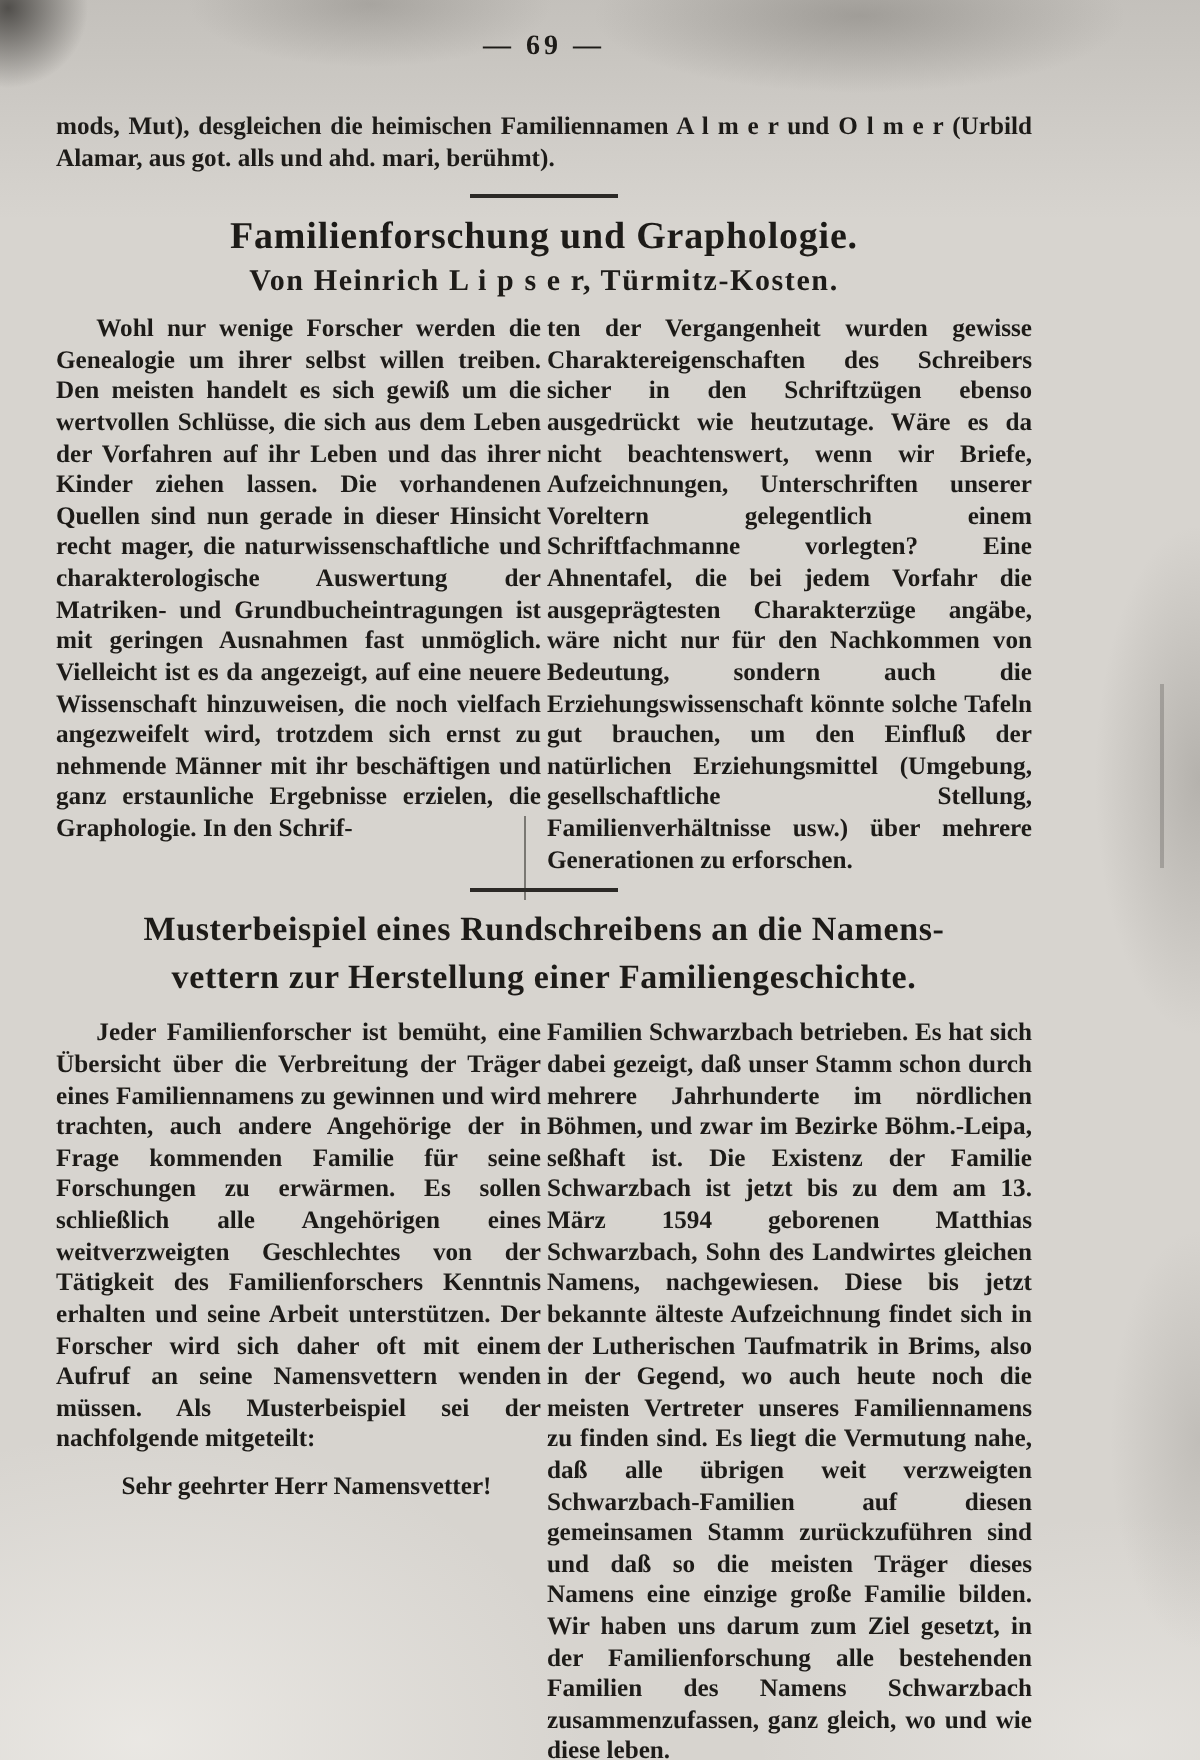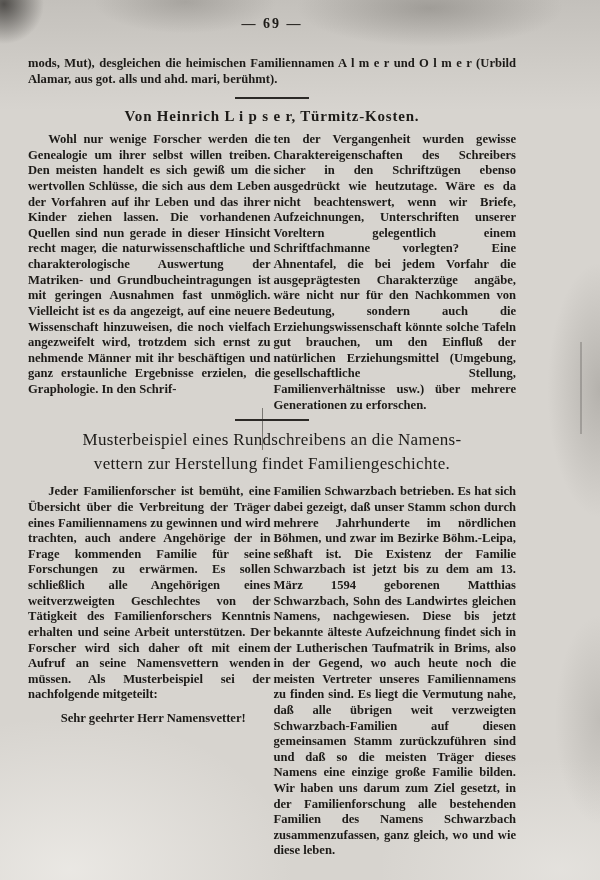--- a/index.html
+++ b/index.html
@@ -63,21 +63,21 @@
     text-align: center;
     font-size: 15px;
     font-weight: bold;
     letter-spacing: 0.8px;
     margin-bottom: 7px;
   }
   h2 {
     margin: 2px 0 8px 0;
     text-align: center;
     font-size: 17px;
-    font-weight: normal;
+    font-weight: bold;
     line-height: 1.42;
     letter-spacing: 0.3px;
   }
   .salutation {
     margin: 8px 0 6px 0 !important;
     padding-left: 2.6em;
     text-align: center;
   }
   .para-space { margin-top: 2px !important; }
   
@@ -98,30 +98,31 @@
 <div class="page">
 
   <div class="pagenum">— 69 —</div>
 
   <div class="cols">
     <p class="col">mods, Mut), desgleichen die heimischen Familiennamen A l m e r  und  O l m e r  (Urbild Alamar, aus got. alls und ahd. mari, berühmt).</p>
   </div>
 
   <div class="divider"></div>
 
+  <h1>Familienforschung und Graphologie.</h1>
   <div class="byline">Von Heinrich L i p s e r, Türmitz-Kosten.</div>
 
   <div class="cols">
     <p class="col indent">Wohl nur wenige Forscher werden die Genealogie um ihrer selbst willen treiben. Den meisten handelt es sich gewiß um die wertvollen Schlüsse, die sich aus dem Leben der Vorfahren auf ihr Leben und das ihrer Kinder ziehen lassen. Die vorhandenen Quellen sind nun gerade in dieser Hinsicht recht mager, die naturwissenschaftliche und charakterologische Auswertung der Matriken- und Grundbucheintragungen ist mit geringen Ausnahmen fast unmöglich. Vielleicht ist es da angezeigt, auf eine neuere Wissenschaft hinzuweisen, die noch vielfach angezweifelt wird, trotzdem sich ernst zu nehmende Männer mit ihr beschäftigen und ganz erstaunliche Ergebnisse erzielen, die Graphologie. In den Schrif-</p>
     <p class="col">ten der Vergangenheit wurden gewisse Charaktereigenschaften des Schreibers sicher in den Schriftzügen ebenso ausgedrückt wie heutzutage. Wäre es da nicht beachtenswert, wenn wir Briefe, Aufzeichnungen, Unterschriften unserer Voreltern gelegentlich einem Schriftfachmanne vorlegten? Eine Ahnentafel, die bei jedem Vorfahr die ausgeprägtesten Charakterzüge angäbe, wäre nicht nur für den Nachkommen von Bedeutung, sondern auch die Erziehungswissenschaft könnte solche Tafeln gut brauchen, um den Einfluß der natürlichen Erziehungsmittel (Umgebung, gesellschaftliche Stellung, Familienverhältnisse usw.) über mehrere Generationen zu erforschen.</p>
   </div>
 
   <div class="divider second"></div>
 
-  <h2><span>Musterbeispiel eines Rundschreibens an die Namens-</span><br><span>vettern zur Herstellung findet Familiengeschichte.</span></h2>
+  <h2><span>Musterbeispiel eines Rundschreibens an die Namens-</span><br><span>vettern zur Herstellung einer Familiengeschichte.</span></h2>
 
   <div class="cols">
     <div class="col">
       <p class="indent">Jeder Familienforscher ist bemüht, eine Übersicht über die Verbreitung der Träger eines Familiennamens zu gewinnen und wird trachten, auch andere Angehörige der in Frage kommenden Familie für seine Forschungen zu erwärmen. Es sollen schließlich alle Angehörigen eines weitverzweigten Geschlechtes von der Tätigkeit des Familienforschers Kenntnis erhalten und seine Arbeit unterstützen. Der Forscher wird sich daher oft mit einem Aufruf an seine Namensvettern wenden müssen. Als Musterbeispiel sei der nachfolgende mitgeteilt:</p>
       <p class="salutation">Sehr geehrter Herr Namensvetter!</p>
     </div>
     <div class="col">
       <p>Familien Schwarzbach betrieben. Es hat sich dabei gezeigt, daß unser Stamm schon durch mehrere Jahrhunderte im nördlichen Böhmen, und zwar im Bezirke Böhm.-Leipa, seßhaft ist. Die Existenz der Familie Schwarzbach ist jetzt bis zu dem am 13. März 1594 geborenen Matthias Schwarzbach, Sohn des Landwirtes gleichen Namens, nachgewiesen. Diese bis jetzt bekannte älteste Aufzeichnung findet sich in der Lutherischen Taufmatrik in Brims, also in der Gegend, wo auch heute noch die meisten Vertreter unseres Familiennamens zu finden sind. Es liegt die Vermutung nahe, daß alle übrigen weit verzweigten Schwarzbach-Familien auf diesen gemeinsamen Stamm zurückzuführen sind und daß so die meisten Träger dieses Namens eine einzige große Familie bilden. Wir haben uns darum zum Ziel gesetzt, in der Familienforschung alle bestehenden Familien des Namens Schwarzbach zusammenzufassen, ganz gleich, wo und wie diese leben.</p>
     </div>
   </div>

